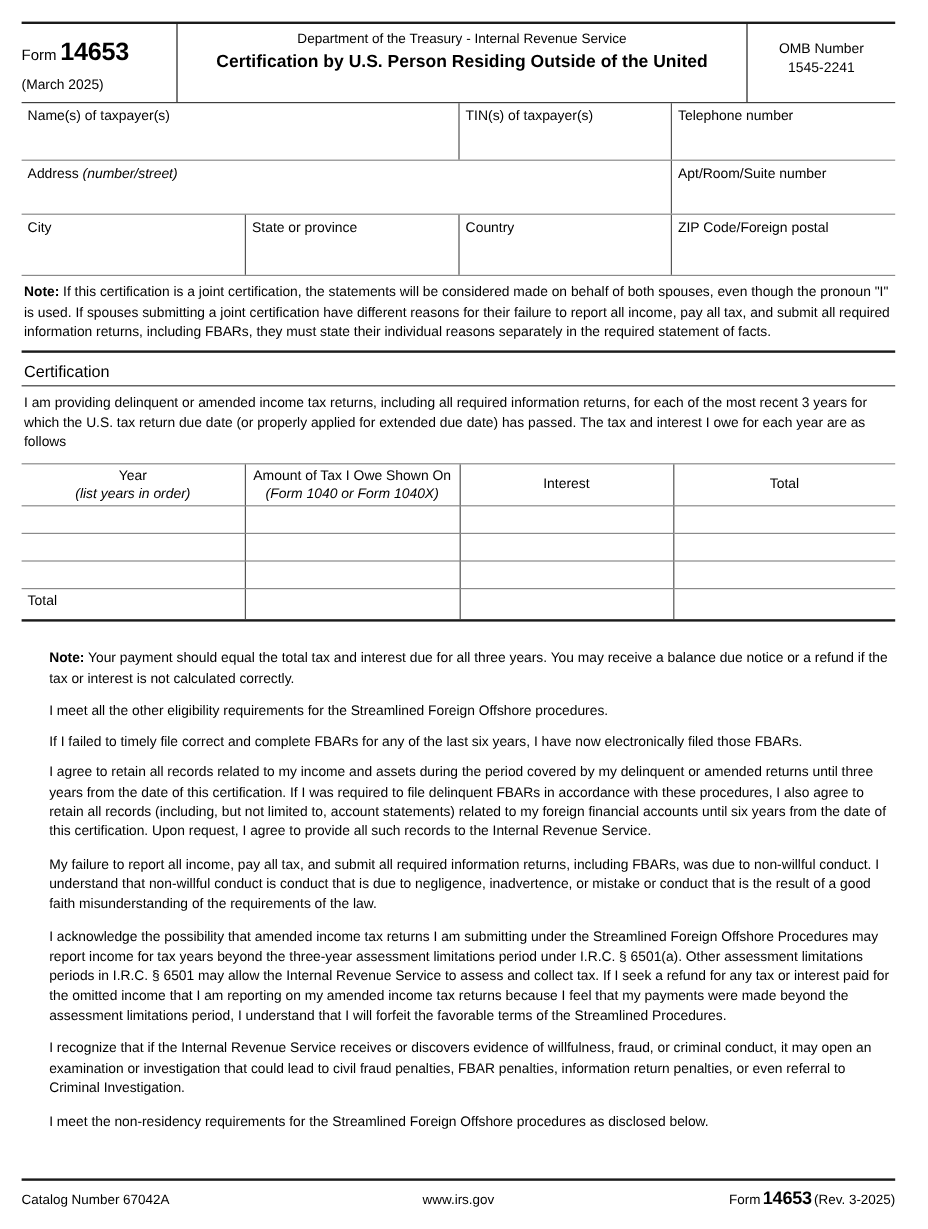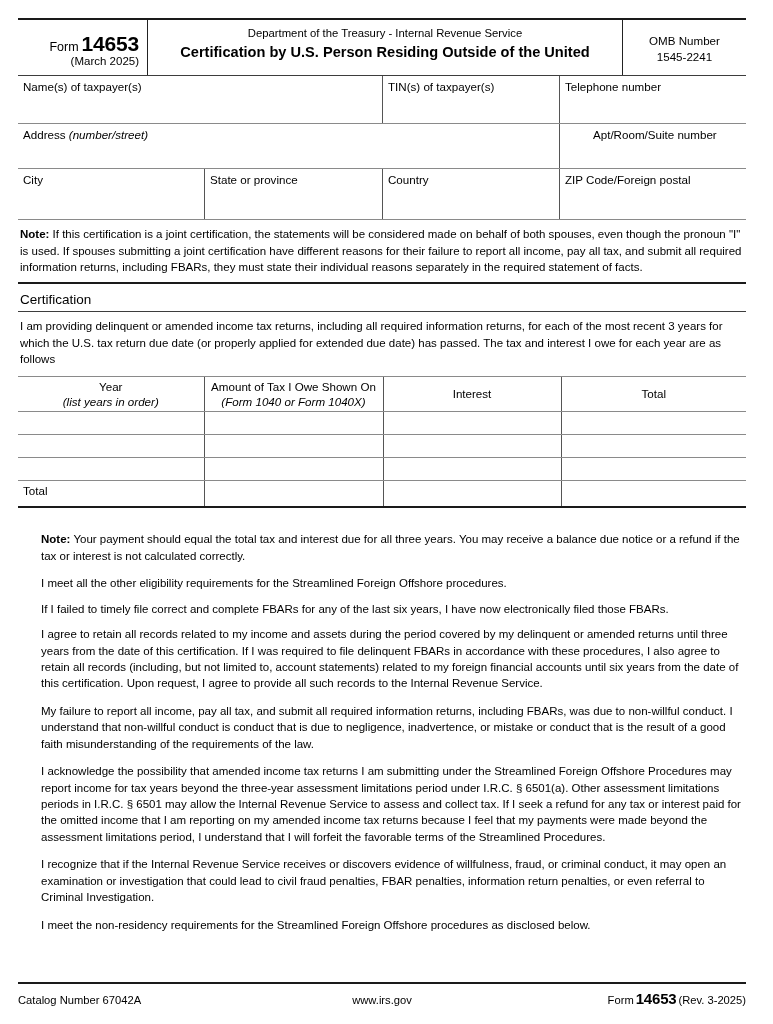--- a/index.html
+++ b/index.html
@@ -37,37 +37,37 @@
     display: flex;
     align-items: stretch;
     border-top: 2.6px solid #1a1a1a;
     border-bottom: 1.4px solid #3d3d3d;
   }
   .hdr-left {
     width: 130px;
     flex: 0 0 130px;
     border-right: 1.4px solid #222;
     padding: 12px 8px 8px 0;
-    text-align: right;
+    text-align: left;
   }
   .hdr-form-line {
     font-size: 12.5px;
     line-height: 1.1;
     white-space: nowrap;
   }
   .hdr-form-label { font-size: 12.5px; }
   .hdr-form-num {
     font-size: 21px;
     font-weight: bold;
     letter-spacing: -0.2px;
     margin-left: 3px;
   }
   .hdr-form-date {
     font-size: 11.5px;
-    margin-top: 0;
+    margin-top: 10px;
   }
   .hdr-center {
     flex: 1 1 auto;
     padding: 6px 10px 6px 10px;
     text-align: center;
     border-right: 1.4px solid #222;
   }
   .hdr-dept {
     font-size: 11.3px;
     line-height: 1.35;
@@ -226,21 +226,21 @@
       <div class="cell" style="flex:1 1 auto;">
         <span>Telephone number</span>
       </div>
     </div>
 
     <div class="fieldrow r2">
       <div class="cell" style="width:542px;flex:0 0 542px;">
         <span>Address</span>
         <i>(number/street)</i>
       </div>
-      <div class="cell" style="flex:1 1 auto;margin-left:28px;">
+      <div class="cell" style="flex:1 1 auto;">
         <span>Apt/Room/Suite number</span>
       </div>
     </div>
 
     <div class="fieldrow r3">
       <div class="cell" style="width:187px;flex:0 0 187px;">
         <span>City</span>
       </div>
       <div class="cell" style="width:178px;flex:0 0 178px;">
         <span>State or province</span>

